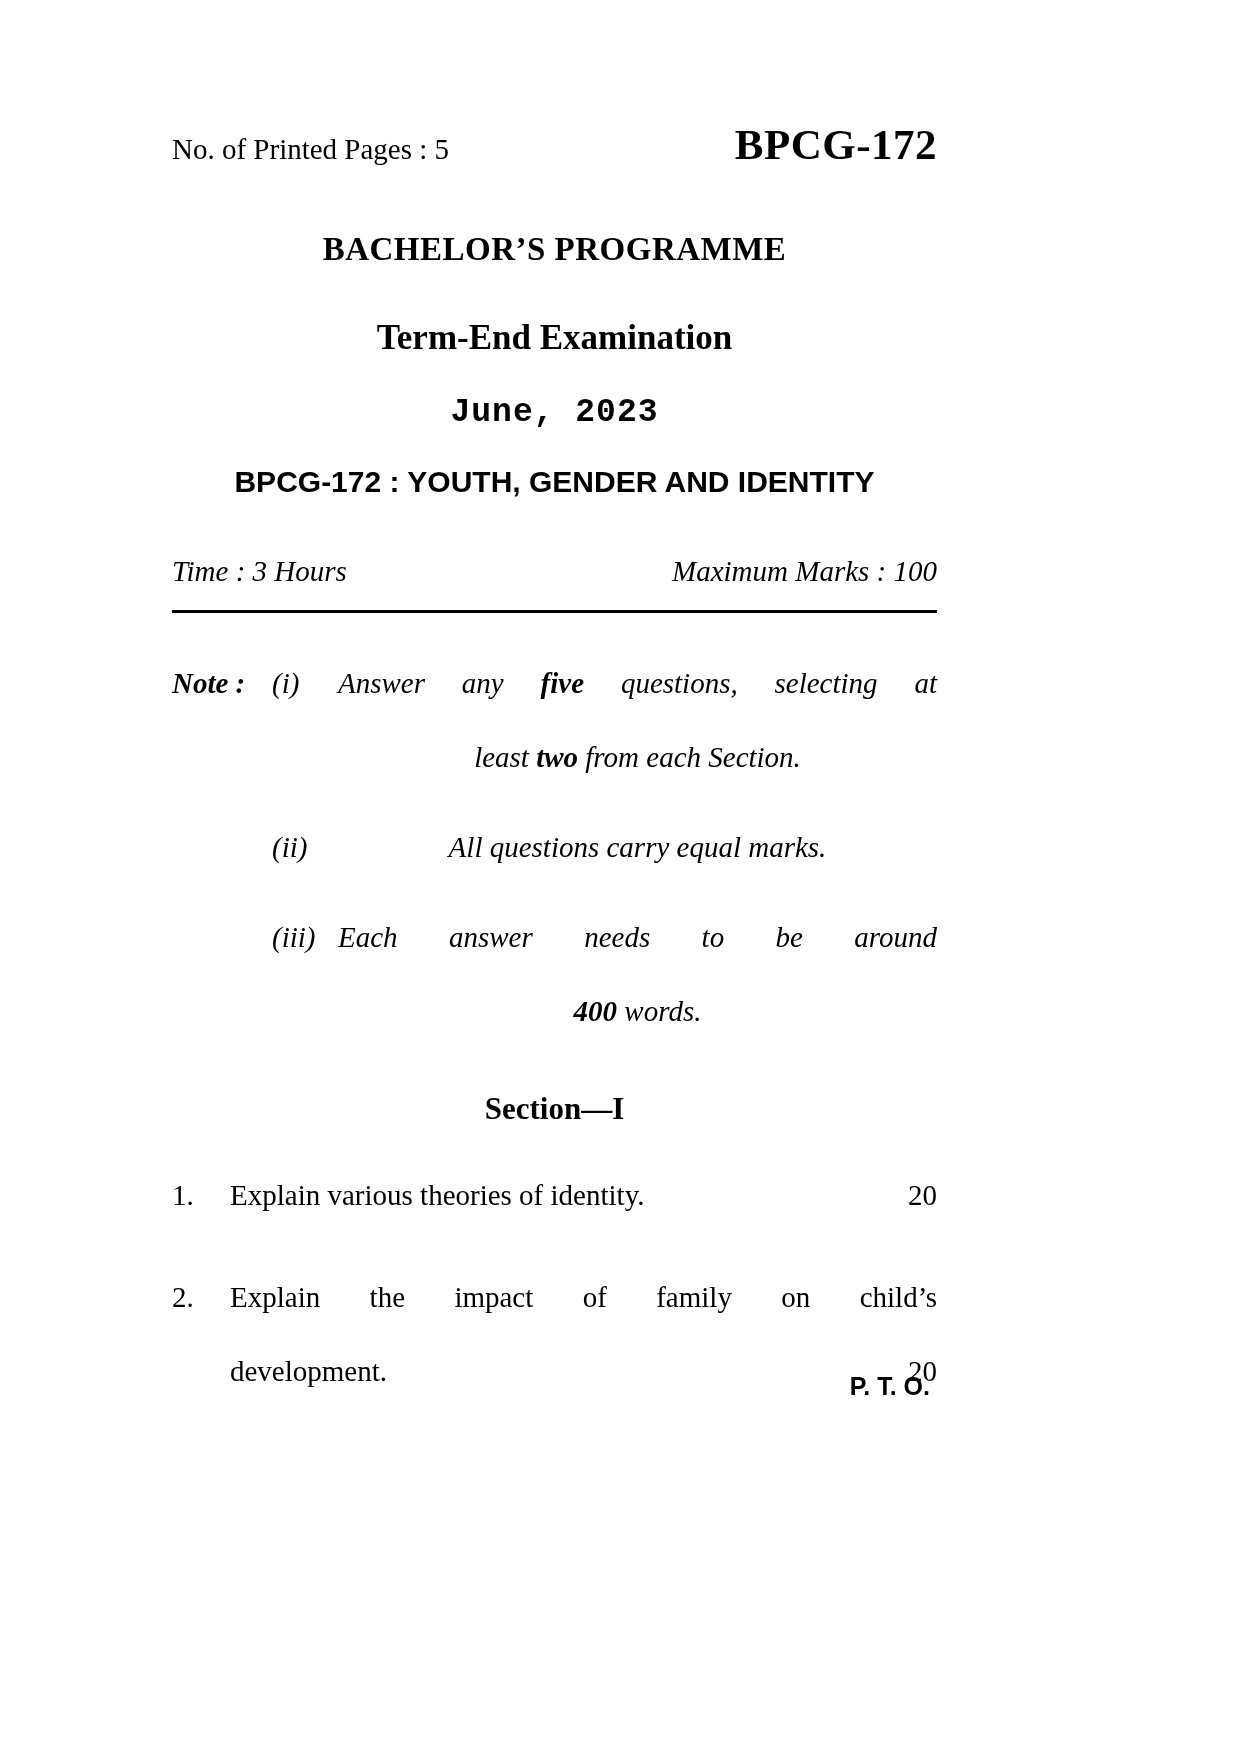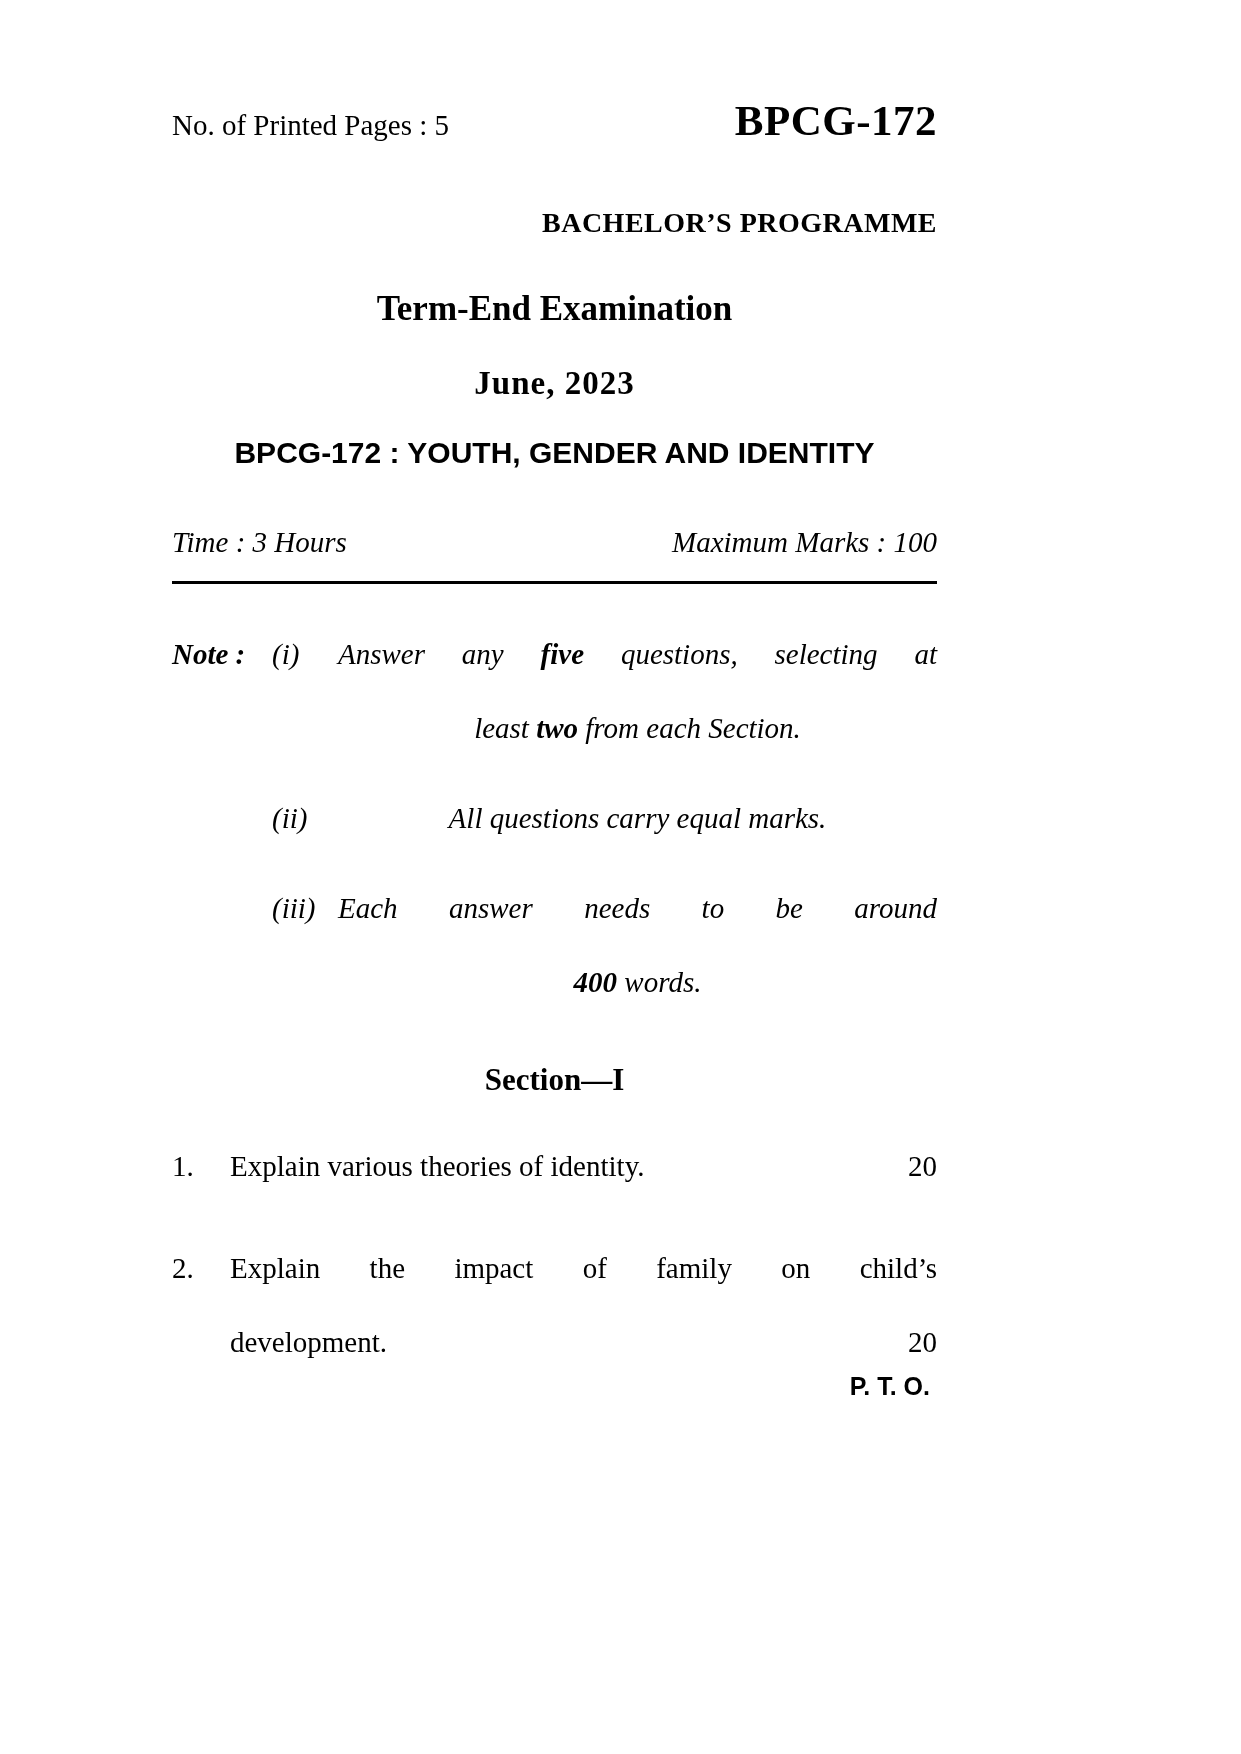--- a/index.html
+++ b/index.html
@@ -13,56 +13,57 @@
   }
   .page {
     position: relative;
     width: 1241px;
     height: 1754px;
     overflow: hidden;
   }
   .content {
     width: 765px;
     margin-left: 172px;
-    padding-top: 96px;
+    padding-top: 120px;
   }
 
   
   .header-row {
     display: flex;
     justify-content: space-between;
     align-items: baseline;
   }
   .printed-pages { font-size: 29px; }
   .paper-code {
     font-size: 43px;
     font-weight: bold;
     letter-spacing: 0.5px;
   }
 
   
   .title-programme {
-    text-align: right;
-    font-size: 28px;
+    text-align: center;
+    font-size: 33px;
     font-weight: bold;
     letter-spacing: 0.5px;
     margin-top: 62px;
   }
   .title-exam {
     text-align: center;
     font-size: 35px;
     font-weight: bold;
     margin-top: 50px;
   }
   .title-date {
     text-align: center;
     font-size: 33px;
     font-weight: bold;
     letter-spacing: 1px;
     margin-top: 36px;
+    font-family: Liberation Mono, monospace;
   }
   .title-course {
     text-align: center;
     font-size: 30px;
     font-weight: bold;
     font-family: "Liberation Sans", "DejaVu Sans", sans-serif;
     margin-top: 34px;
   }
 
   

